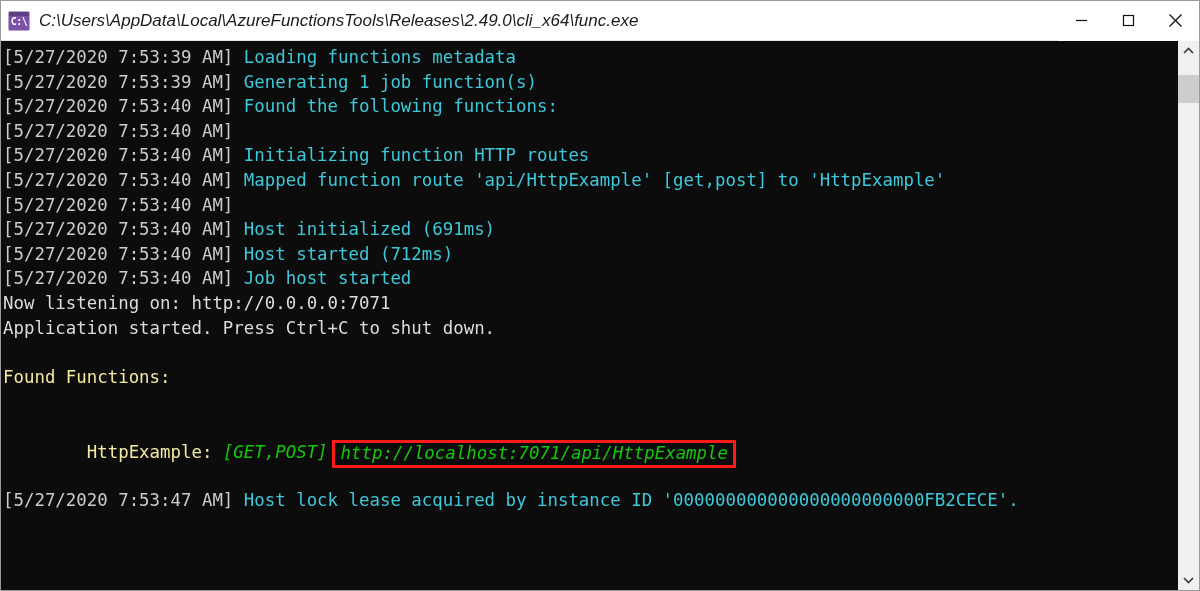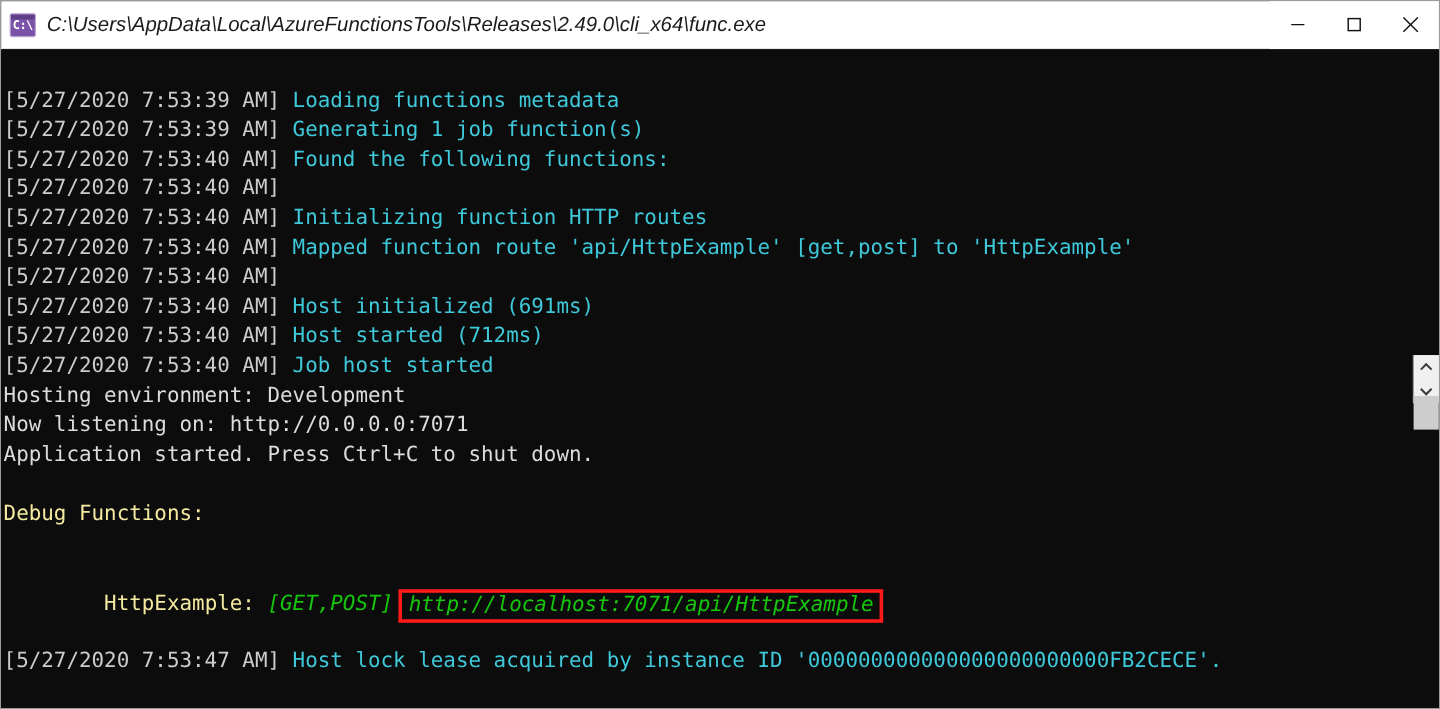--- a/index.html
+++ b/index.html
@@ -93,21 +93,20 @@
     background: #ffffff;
   }
   .ctrl svg { display: block; }
 
   
   .body-row {
     flex: 1 1 auto;
     display: flex;
     min-height: 0;
     background: #0c0c0c;
-    align-items: center;
   }
 
   .console {
     position: relative;
     flex: 1 1 auto;
     background: #0c0c0c;
     overflow: hidden;
     padding: 4px 0 0 2px;
   }
 
@@ -215,27 +214,26 @@
       <div class="line"><span class="ts">[5/27/2020 7:53:39 AM]</span><span class="cyan"> Generating 1 job function(s)</span></div>
       <div class="line"><span class="ts">[5/27/2020 7:53:40 AM]</span><span class="cyan"> Found the following functions:</span></div>
       <div class="line"><span class="ts">[5/27/2020 7:53:40 AM]</span><span class="cyan"></span></div>
       <div class="line"><span class="ts">[5/27/2020 7:53:40 AM]</span><span class="cyan"> Initializing function HTTP routes</span></div>
       <div class="line"><span class="ts">[5/27/2020 7:53:40 AM]</span><span class="cyan"> Mapped function route 'api/HttpExample' [get,post] to 'HttpExample'</span></div>
       <div class="line"><span class="ts">[5/27/2020 7:53:40 AM]</span><span class="cyan"></span></div>
       <div class="line"><span class="ts">[5/27/2020 7:53:40 AM]</span><span class="cyan"> Host initialized (691ms)</span></div>
       <div class="line"><span class="ts">[5/27/2020 7:53:40 AM]</span><span class="cyan"> Host started (712ms)</span></div>
       <div class="line"><span class="ts">[5/27/2020 7:53:40 AM]</span><span class="cyan"> Job host started</span></div>
 
-      <div class="line"><span class="white">Hosting environment: Development</span></div>
       <div class="line"><span class="white">Now listening on: http://0.0.0.0:7071</span></div>
       <div class="line"><span class="white">Application started. Press Ctrl+C to shut down.</span></div>
 
       <div class="line"></div>
 
-      <div class="line"><span class="yellow">Debug Functions:</span></div>
+      <div class="line"><span class="yellow">Found Functions:</span></div>
 
       <div class="line"></div>
       <div class="line"></div>
 
       <div class="line"><span class="yellow">        </span><span class="yellow">HttpExample:</span><span class="yellow"> </span><span class="green">[GET,POST]</span><span class="url-box"><span class="green">http://localhost:7071/api/HttpExample</span></span></div>
 
       <div class="line"></div>
 
       <div class="line"><span class="ts">[5/27/2020 7:53:47 AM]</span><span class="cyan"> Host lock lease acquired by instance ID '000000000000000000000000FB2CECE'.</span></div>
 

